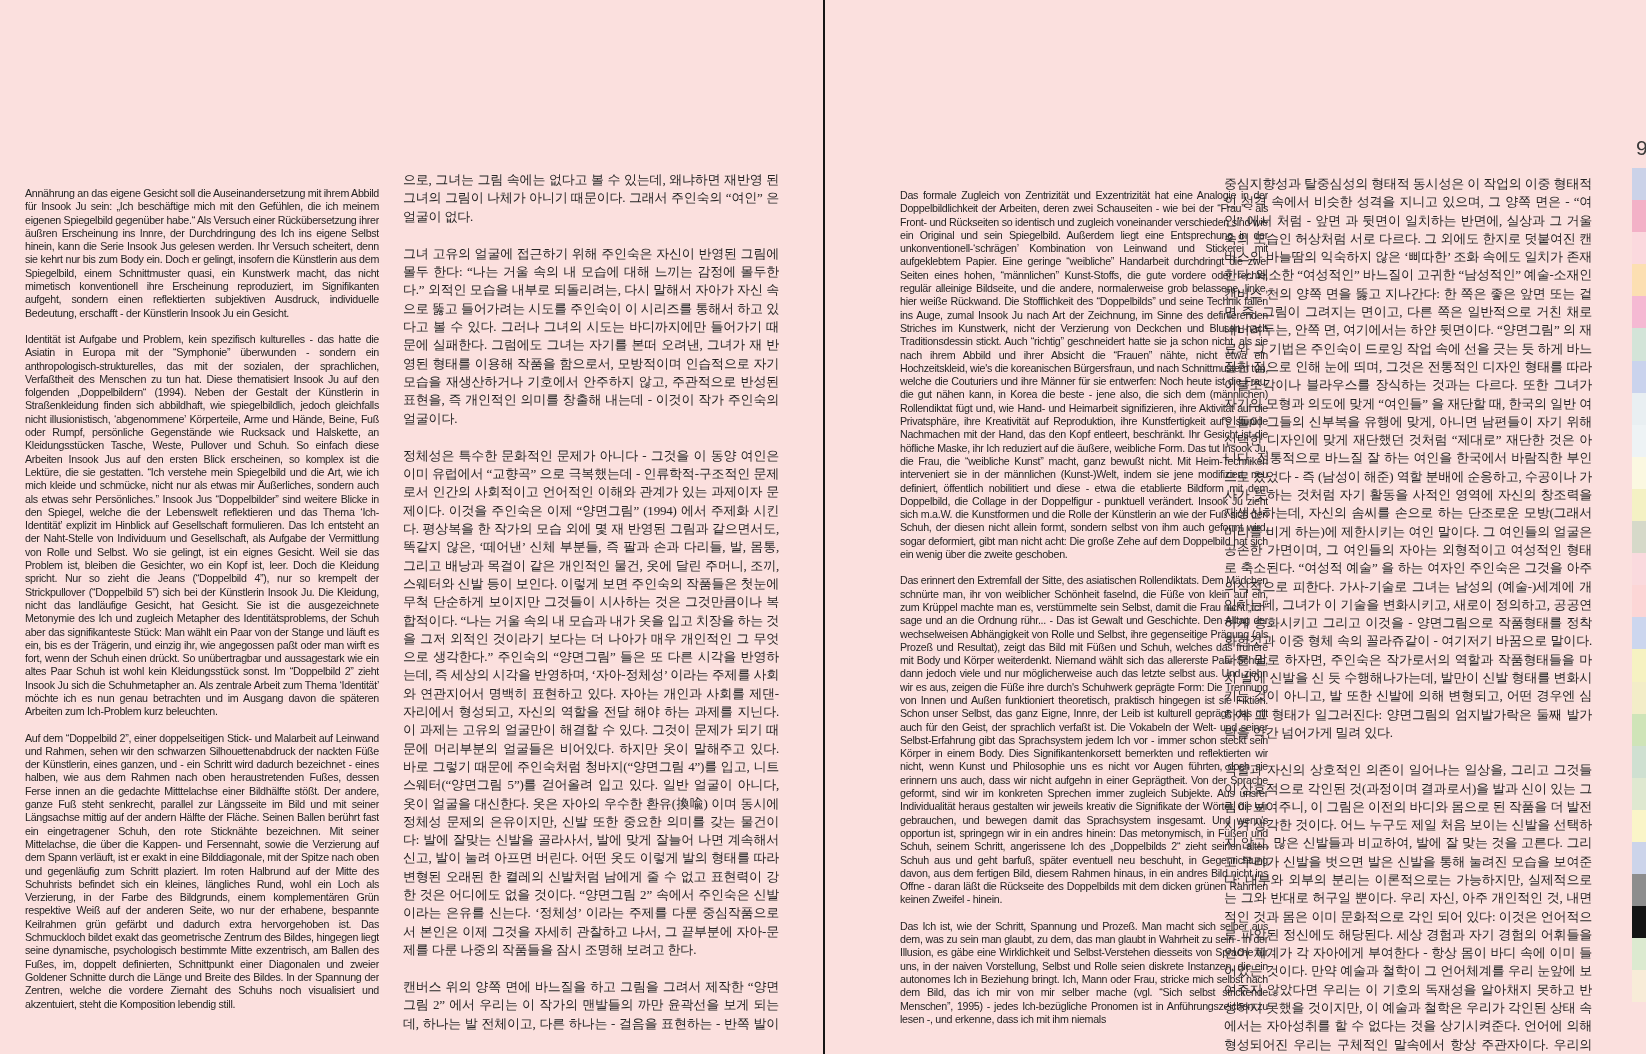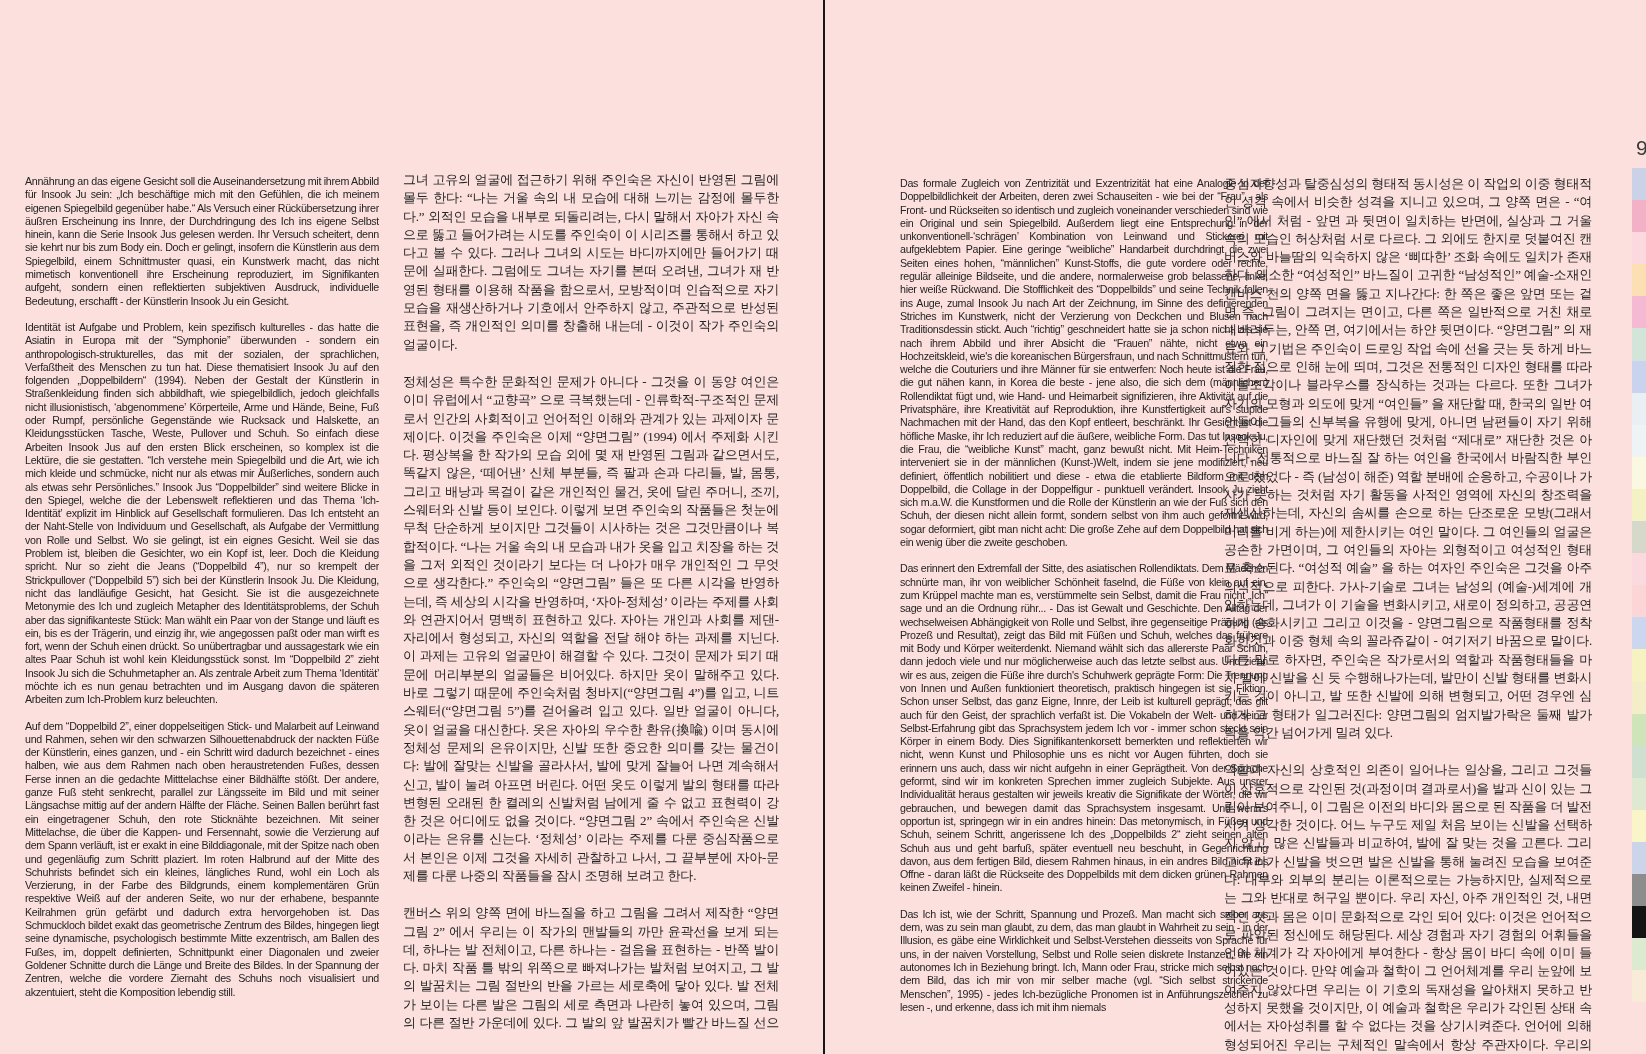--- a/index.html
+++ b/index.html
@@ -2,21 +2,21 @@
 <html><head>
 <meta charset="utf-8">
 <style>
   html,body{margin:0;padding:0;}
   body{
     width:1646px;height:1054px;position:relative;overflow:hidden;
     background:#fbe0de;
   }
   .textcol{position:absolute;text-align:justify;color:#242424;}
   .de{font-family:"Liberation Sans",sans-serif;font-size:10.7px;line-height:13.3px;letter-spacing:-0.3px;}
-  .de p{margin:0 0 13px 0;}
+  .de p{margin:12px 0 13px 0;}
   .ko{font-family:"Liberation Serif",serif;font-size:13px;line-height:18.3px;letter-spacing:-0.2px;}
   .ko p{margin:0 0 19px 0;}
   #col-de-left {left:25px;  top:175px; width:354px; height:860px; overflow:hidden;}
   #col-ko-left {left:403px; top:171px; width:376px; height:864px; overflow:hidden;}
   #col-de-right{left:900px; top:177px; width:368px; height:877px; overflow:hidden;}
   #col-ko-right{left:1224px;top:175px; width:368px; height:879px; overflow:hidden;}
   #divider{position:absolute;left:823px;top:0;width:2px;height:1054px;background:#161616;}
   #page-number{
     position:absolute;left:1636px;top:136px;width:20px;
     font-family:"Liberation Sans",sans-serif;font-size:21px;color:#3a3a3a;
@@ -27,20 +27,21 @@
 </head>
 <body>
 
 <div id="col-de-left" class="textcol de">
   <p>Annährung an das eigene Gesicht soll die Auseinandersetzung mit ihrem Abbild für Insook Ju sein: „Ich beschäftige mich mit den Gefühlen, die ich meinem eigenen Spiegelbild gegenüber habe.“ Als Versuch einer Rückübersetzung ihrer äußren Erscheinung ins Innre, der Durchdringung des Ich ins eigene Selbst hinein, kann die Serie Insook Jus gelesen werden. Ihr Versuch scheitert, denn sie kehrt nur bis zum Body ein. Doch er gelingt, insofern die Künstlerin aus dem Spiegelbild, einem Schnittmuster quasi, ein Kunstwerk macht, das nicht mimetisch konventionell ihre Erscheinung reproduziert, im Signifikanten aufgeht, sondern einen reflektierten subjektiven Ausdruck, individuelle Bedeutung, erschafft - der Künstlerin Insook Ju ein Gesicht.</p>
   <p>Identität ist Aufgabe und Problem, kein spezifisch kulturelles - das hatte die Asiatin in Europa mit der “Symphonie” überwunden - sondern ein anthropologisch-strukturelles, das mit der sozialen, der sprachlichen, Verfaßtheit des Menschen zu tun hat. Diese thematisiert Insook Ju auf den folgenden „Doppelbildern“ (1994). Neben der Gestalt der Künstlerin in Straßenkleidung finden sich abbildhaft, wie spiegelbildlich, jedoch gleichfalls nicht illusionistisch, ‘abgenommene’ Körperteile, Arme und Hände, Beine, Fuß oder Rumpf, persönliche Gegenstände wie Rucksack und Halskette, an Kleidungsstücken Tasche, Weste, Pullover und Schuh. So einfach diese Arbeiten Insook Jus auf den ersten Blick erscheinen, so komplex ist die Lektüre, die sie gestatten. “Ich verstehe mein Spiegelbild und die Art, wie ich mich kleide und schmücke, nicht nur als etwas mir Äußerliches, sondern auch als etwas sehr Persönliches.” Insook Jus “Doppelbilder” sind weitere Blicke in den Spiegel, welche die der Lebenswelt reflektieren und das Thema ‘Ich-Identität’ explizit im Hinblick auf Gesellschaft formulieren. Das Ich entsteht an der Naht-Stelle von Individuum und Gesellschaft, als Aufgabe der Vermittlung von Rolle und Selbst. Wo sie gelingt, ist ein eignes Gesicht. Weil sie das Problem ist, bleiben die Gesichter, wo ein Kopf ist, leer. Doch die Kleidung spricht. Nur so zieht die Jeans (“Doppelbild 4”), nur so krempelt der Strickpullover (“Doppelbild 5”) sich bei der Künstlerin Insook Ju. Die Kleidung, nicht das landläufige Gesicht, hat Gesicht. Sie ist die ausgezeichnete Metonymie des Ich und zugleich Metapher des Identitätsproblems, der Schuh aber das signifikanteste Stück: Man wählt ein Paar von der Stange und läuft es ein, bis es der Trägerin, und einzig ihr, wie angegossen paßt oder man wirft es fort, wenn der Schuh einen drückt. So unübertragbar und aussagestark wie ein altes Paar Schuh ist wohl kein Kleidungsstück sonst. Im “Doppelbild 2” zieht Insook Ju sich die Schuhmetapher an. Als zentrale Arbeit zum Thema ‘Identität’ möchte ich es nun genau betrachten und im Ausgang davon die späteren Arbeiten zum Ich-Problem kurz beleuchten.</p>
   <p>Auf dem “Doppelbild 2”, einer doppelseitigen Stick- und Malarbeit auf Leinwand und Rahmen, sehen wir den schwarzen Silhouettenabdruck der nackten Füße der Künstlerin, eines ganzen, und - ein Schritt wird dadurch bezeichnet - eines halben, wie aus dem Rahmen nach oben heraustretenden Fußes, dessen Ferse innen an die gedachte Mitttelachse einer Bildhälfte stößt. Der andere, ganze Fuß steht senkrecht, parallel zur Längsseite im Bild und mit seiner Längsachse mittig auf der andern Hälfte der Fläche. Seinen Ballen berührt fast ein eingetragener Schuh, den rote Sticknähte bezeichnen. Mit seiner Mittelachse, die über die Kappen- und Fersennaht, sowie die Verzierung auf dem Spann verläuft, ist er exakt in eine Bilddiagonale, mit der Spitze nach oben und gegenläufig zum Schritt plaziert. Im roten Halbrund auf der Mitte des Schuhrists befindet sich ein kleines, längliches Rund, wohl ein Loch als Verzierung, in der Farbe des Bildgrunds, einem komplementären Grün respektive Weiß auf der anderen Seite, wo nur der erhabene, bespannte Keilrahmen grün gefärbt und dadurch extra hervorgehoben ist. Das Schmuckloch bildet exakt das geometrische Zentrum des Bildes, hingegen liegt seine dynamische, psychologisch bestimmte Mitte exzentrisch, am Ballen des Fußes, im, doppelt definierten, Schnittpunkt einer Diagonalen und zweier Goldener Schnitte durch die Länge und Breite des Bildes. In der Spannung der Zentren, welche die vordere Ziernaht des Schuhs noch visualisiert und akzentuiert, steht die Komposition lebendig still.</p>
 </div>
 
 <div id="col-ko-left" class="textcol ko">
+  <p>으로, 그녀는 그림 속에는 없다고 볼 수 있는데, 왜냐하면 재반영 된 그녀의 그림이 나체가 아니기 때문이다. 그래서 주인숙의 “여인” 은 얼굴이 없다.</p>
   <p>그녀 고유의 얼굴에 접근하기 위해 주인숙은 자신이 반영된 그림에 몰두 한다: “나는 거울 속의 내 모습에 대해 느끼는 감정에 몰두한다.” 외적인 모습을 내부로 되돌리려는, 다시 말해서 자아가 자신 속으로 뚫고 들어가려는 시도를 주인숙이 이 시리즈를 통해서 하고 있다고 볼 수 있다. 그러나 그녀의 시도는 바디까지에만 들어가기 때문에 실패한다. 그럼에도 그녀는 자기를 본떠 오려낸, 그녀가 재 반영된 형태를 이용해 작품을 함으로서, 모방적이며 인습적으로 자기 모습을 재생산하거나 기호에서 안주하지 않고, 주관적으로 반성된 표현을, 즉 개인적인 의미를 창출해 내는데 - 이것이 작가 주인숙의 얼굴이다.</p>
   <p>정체성은 특수한 문화적인 문제가 아니다 - 그것을 이 동양 여인은 이미 유럽에서 “교향곡” 으로 극복했는데 - 인류학적-구조적인 문제로서 인간의 사회적이고 언어적인 이해와 관계가 있는 과제이자 문제이다. 이것을 주인숙은 이제 “양면그림” (1994) 에서 주제화 시킨다. 평상복을 한 작가의 모습 외에 몇 재 반영된 그림과 같으면서도, 똑같지 않은, ‘떼어낸’ 신체 부분들, 즉 팔과 손과 다리들, 발, 몸통, 그리고 배낭과 목걸이 같은 개인적인 물건, 옷에 달린 주머니, 조끼, 스웨터와 신발 등이 보인다. 이렇게 보면 주인숙의 작품들은 첫눈에 무척 단순하게 보이지만 그것들이 시사하는 것은 그것만큼이나 복합적이다. “나는 거울 속의 내 모습과 내가 옷을 입고 치장을 하는 것을 그저 외적인 것이라기 보다는 더 나아가 매우 개인적인 그 무엇으로 생각한다.” 주인숙의 “양면그림” 들은 또 다른 시각을 반영하는데, 즉 세상의 시각을 반영하며, ‘자아-정체성’ 이라는 주제를 사회와 연관지어서 명백히 표현하고 있다. 자아는 개인과 사회를 제댄-자리에서 형성되고, 자신의 역할을 전달 해야 하는 과제를 지닌다. 이 과제는 고유의 얼굴만이 해결할 수 있다. 그것이 문제가 되기 때문에 머리부분의 얼굴들은 비어있다. 하지만 옷이 말해주고 있다. 바로 그렇기 때문에 주인숙처럼 청바지(“양면그림 4”)를 입고, 니트 스웨터(“양면그림 5”)를 걷어올려 입고 있다. 일반 얼굴이 아니다, 옷이 얼굴을 대신한다. 옷은 자아의 우수한 환유(換喩) 이며 동시에 정체성 문제의 은유이지만, 신발 또한 중요한 의미를 갖는 물건이다: 발에 잘맞는 신발을 골라사서, 발에 맞게 잘늘어 나면 계속해서 신고, 발이 눌려 아프면 버린다. 어떤 옷도 이렇게 발의 형태를 따라 변형된 오래된 한 켤레의 신발처럼 남에게 줄 수 없고 표현력이 강한 것은 어디에도 없을 것이다. “양면그림 2” 속에서 주인숙은 신발이라는 은유를 신는다. ‘정체성’ 이라는 주제를 다룬 중심작품으로서 본인은 이제 그것을 자세히 관찰하고 나서, 그 끝부분에 자아-문제를 다룬 나중의 작품들을 잠시 조명해 보려고 한다.</p>
   <p>캔버스 위의 양쪽 면에 바느질을 하고 그림을 그려서 제작한 “양면그림 2” 에서 우리는 이 작가의 맨발들의 까만 윤곽선을 보게 되는데, 하나는 발 전체이고, 다른 하나는 - 걸음을 표현하는 - 반쪽 발이다. 마치 작품 틀 밖의 위쪽으로 빠져나가는 발처럼 보여지고, 그 발의 발꿈치는 그림 절반의 반을 가르는 세로축에 닿아 있다. 발 전체가 보이는 다른 발은 그림의 세로 측면과 나란히 놓여 있으며, 그림의 다른 절반 가운데에 있다. 그 발의 앞 발꿈치가 빨간 바느질 선으로 표현된, 신었던 듯한 신발에 거의 닿으려 한다. 신발 위의 - 그리고 발꿈치의 바느질선, 그리고 신발 끈 장식의 가운데 위를 지나는 중앙선을 따라 이 신발은 정확하게 그림의 대각선 속에 있고, 위쪽으로 향해 걸음의 반대 방향에 위치하고 있다. 신발 등 중앙의 빨간 반원 안에 있는, 장식으로 뚫린 조그맣고 길쭉한 원은 바탕색인 초록색으로 되어 있고, 그 반대편에서는 흰색이 초록색을 대신하고, 이 초록색은 꽉 조여진 걸 틀에만 붙어 있어서 더 잘 강조되어진다. 이 구멍장식은 그림에 정확한 기하학적인 중심을 이루고 있는 반면에, 그것의 역동적이고, 심리적으로 정해진 중심을 탈피하듯 발꿈치 옆에 놓여있고, 이중적으로 정의된 대각선 하나와 그림의 길이와 넓이를 자르 두 개의 황금 비율선의 교차점에 자리하고 있다. 신발의 앞쪽 장식 선을 보이고 있고, 강조하고 있는 중심부들의 긴장 속에서 전체 구도는 살아있는 듯이 고요하다.</p>
 </div>
 
 <div id="divider"></div>
 
 <div id="col-de-right" class="textcol de">
   <p>Das formale Zugleich von Zentrizität und Exzentrizität hat eine Analogie in der Doppelbildlichkeit der Arbeiten, deren zwei Schauseiten - wie bei der “Frau” - als Front- und Rückseiten so identisch und zugleich voneinander verschieden sind wie ein Original und sein Spiegelbild. Außerdem liegt eine Entsprechung in der unkonventionell-‘schrägen’ Kombination von Leinwand und Stickerei mit aufgeklebtem Papier. Eine geringe “weibliche” Handarbeit durchdringt die zwei Seiten eines hohen, “männlichen” Kunst-Stoffs, die gute vordere oder rechte, regulär alleinige Bildseite, und die andere, normalerweise grob belassene, linke, hier weiße Rückwand. Die Stofflichkeit des “Doppelbilds” und seine Technik fallen ins Auge, zumal Insook Ju nach Art der Zeichnung, im Sinne des definierenden Striches im Kunstwerk, nicht der Verzierung von Deckchen und Blusen nach Traditionsdessin stickt. Auch “richtig” geschneidert hatte sie ja schon nicht, als sie nach ihrem Abbild und ihrer Absicht die “Frauen” nähte, nicht etwa ein Hochzeitskleid, wie's die koreanischen Bürgersfraun, und nach Schnittmustern tun, welche die Couturiers und ihre Männer für sie entwerfen: Noch heute ist die Frau, die gut nähen kann, in Korea die beste - jene also, die sich dem (männlichen) Rollendiktat fügt und, wie Hand- und Heimarbeit signifizieren, ihre Aktivität auf die Privatsphäre, ihre Kreativität auf Reproduktion, ihre Kunstfertigkeit auf's stupide Nachmachen mit der Hand, das den Kopf entleert, beschränkt. Ihr Gesicht ist die höfliche Maske, ihr Ich reduziert auf die äußere, weibliche Form. Das tut Insook Ju, die Frau, die “weibliche Kunst” macht, ganz bewußt nicht. Mit Heim-Techniken interveniert sie in der männlichen (Kunst-)Welt, indem sie jene modifiziert, neu definiert, öffentlich nobilitiert und diese - etwa die etablierte Bildform mit dem Doppelbild, die Collage in der Doppelfigur - punktuell verändert. Insook Ju zieht sich m.a.W. die Kunstformen und die Rolle der Künstlerin an wie der Fuß sich den Schuh, der diesen nicht allein formt, sondern selbst von ihm auch geformt wird, sogar deformiert, gibt man nicht acht: Die große Zehe auf dem Doppelbild hat sich ein wenig über die zweite geschoben.</p>
   <p>Das erinnert den Extremfall der Sitte, des asiatischen Rollendiktats. Dem Mädchen schnürte man, ihr von weiblicher Schönheit faselnd, die Füße von klein auf ein, zum Krüppel machte man es, verstümmelte sein Selbst, damit die Frau nicht „Ich“ sage und an die Ordnung rühr... - Das ist Gewalt und Geschichte. Den Alltag der wechselweisen Abhängigkeit von Rolle und Selbst, ihre gegenseitige Prägung (als Prozeß und Resultat), zeigt das Bild mit Füßen und Schuh, welches das frühere mit Body und Körper weiterdenkt. Niemand wählt sich das allererste Paar Schuh, dann jedoch viele und nur möglicherweise auch das letzte selbst aus. Und ziehn wir es aus, zeigen die Füße ihre durch's Schuhwerk geprägte Form: Die Trennung von Innen und Außen funktioniert theoretisch, praktisch hingegen ist sie Fiktion. Schon unser Selbst, das ganz Eigne, Innre, der Leib ist kulturell geprägt; das gilt auch für den Geist, der sprachlich verfaßt ist. Die Vokabeln der Welt- und seiner Selbst-Erfahrung gibt das Sprachsystem jedem Ich vor - immer schon steckt sein Körper in einem Body. Dies Signifikantenkorsett bemerkten und reflektierten wir nicht, wenn Kunst und Philosophie uns es nicht vor Augen führten, doch sie erinnern uns auch, dass wir nicht aufgehn in einer Geprägtheit. Von der Sprache geformt, sind wir im konkreten Sprechen immer zugleich Subjekte. Aus unsrer Individualität heraus gestalten wir jeweils kreativ die Signifikate der Wörter, die wir gebrauchen, und bewegen damit das Sprachsystem insgesamt. Und wenn's opportun ist, springegn wir in ein andres hinein: Das metonymisch, in Füßen und Schuh, seinem Schritt, angerissene Ich des „Doppelbilds 2“ zieht seinen alten Schuh aus und geht barfuß, später eventuell neu beschuht, in Gegenrichtung davon, aus dem fertigen Bild, diesem Rahmen hinaus, in ein andres Bild nicht ins Offne - daran läßt die Rückseite des Doppelbilds mit dem dicken grünen Rahmen keinen Zweifel - hinein.</p>

